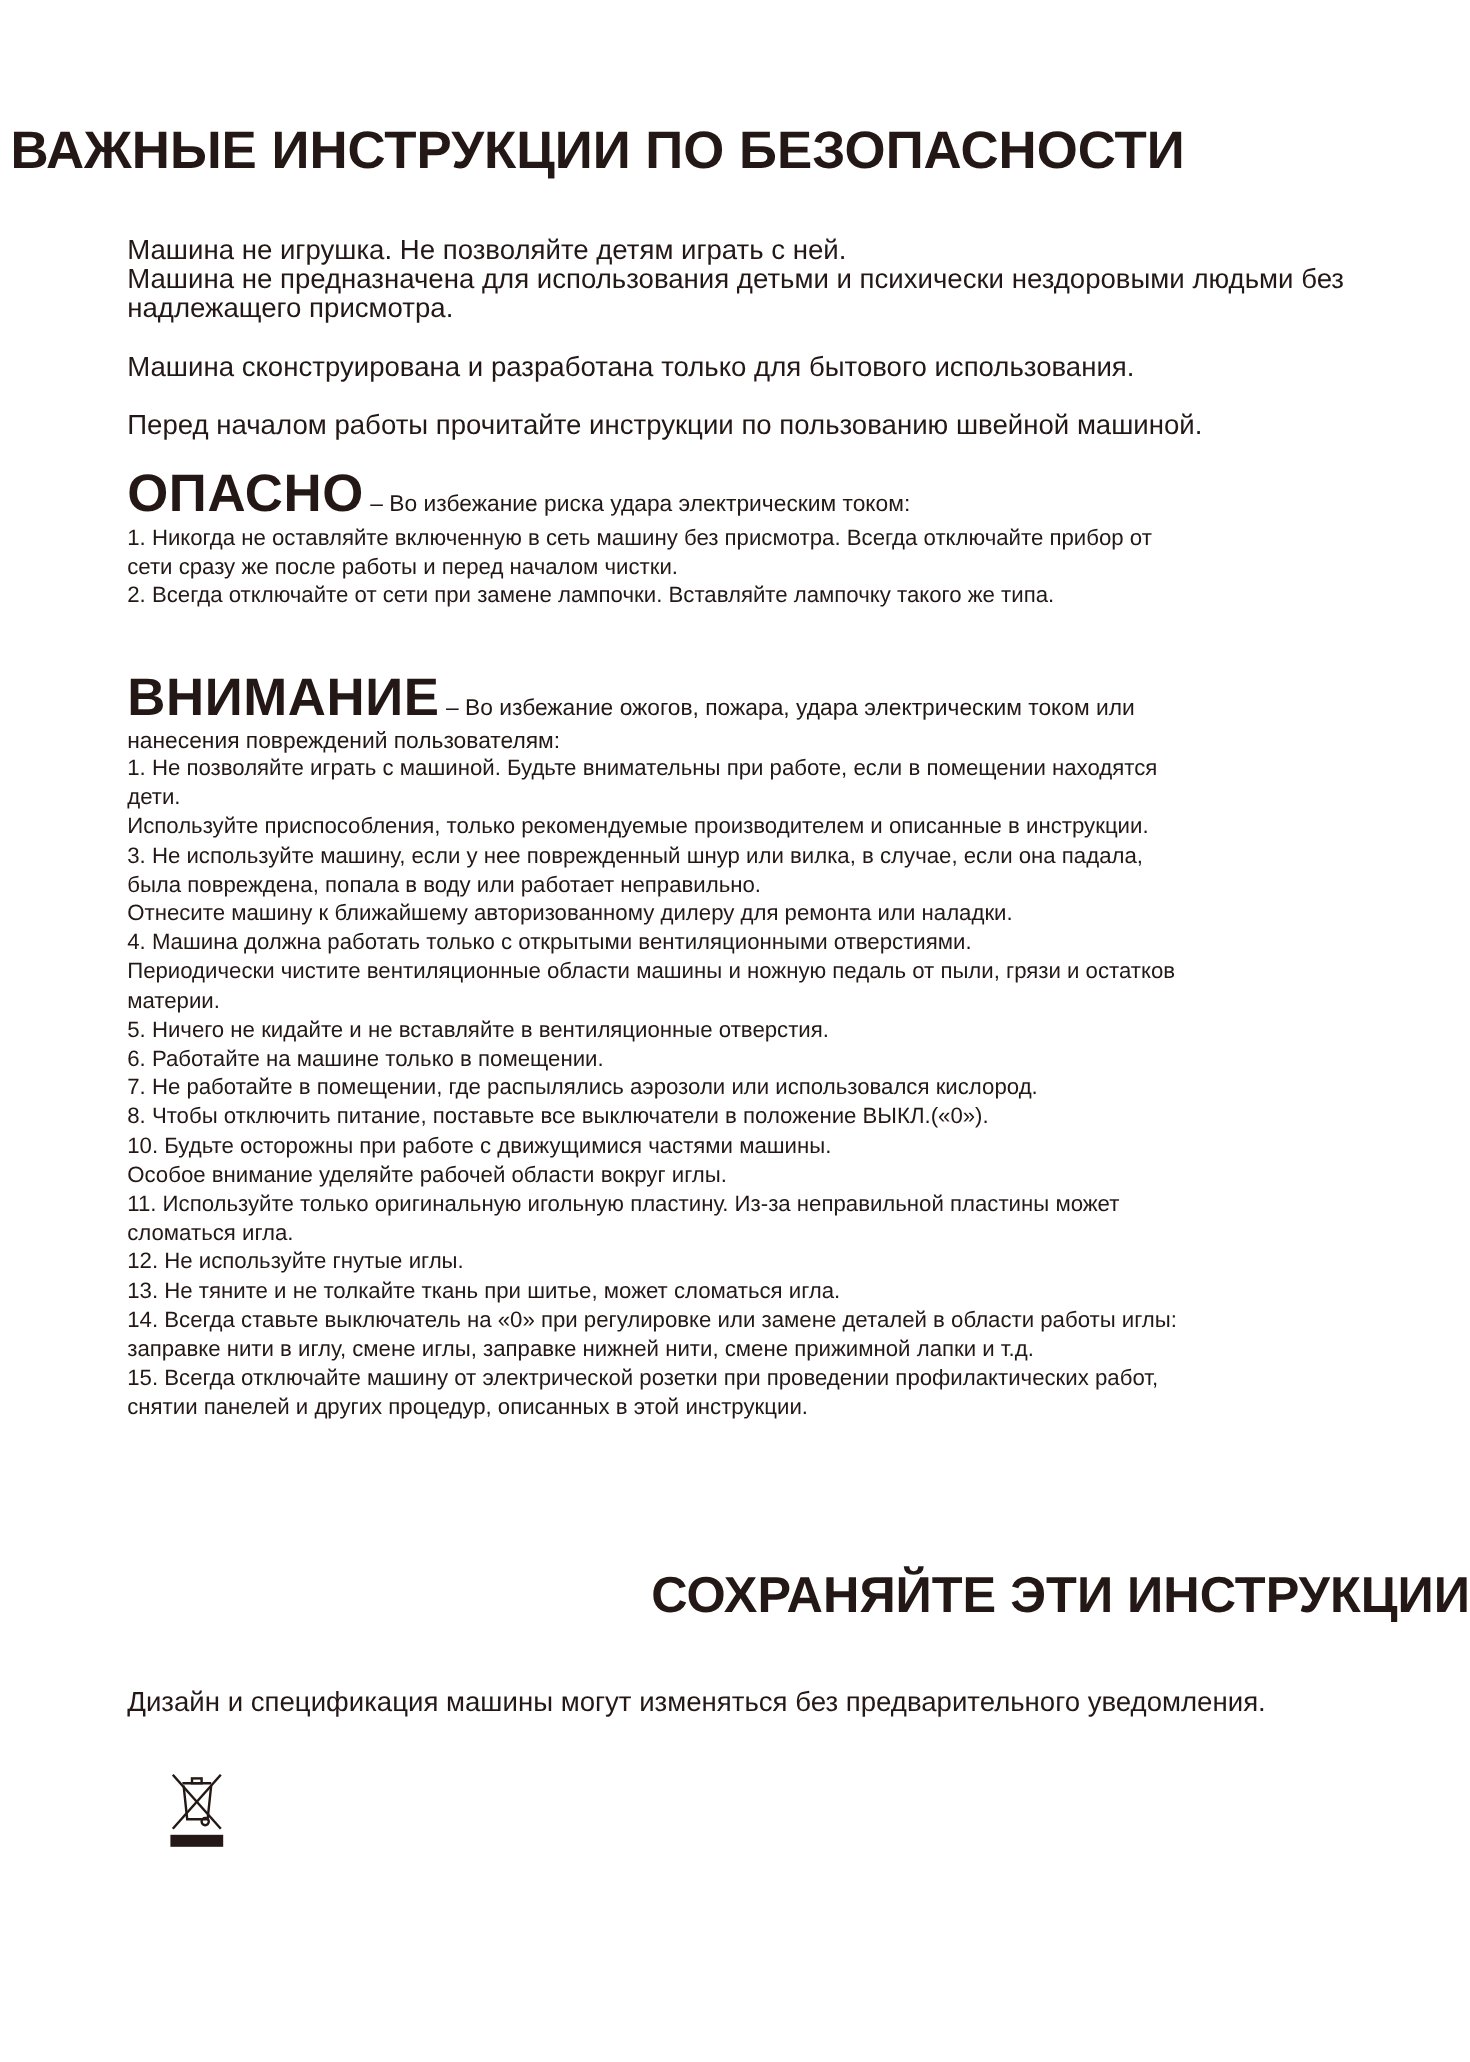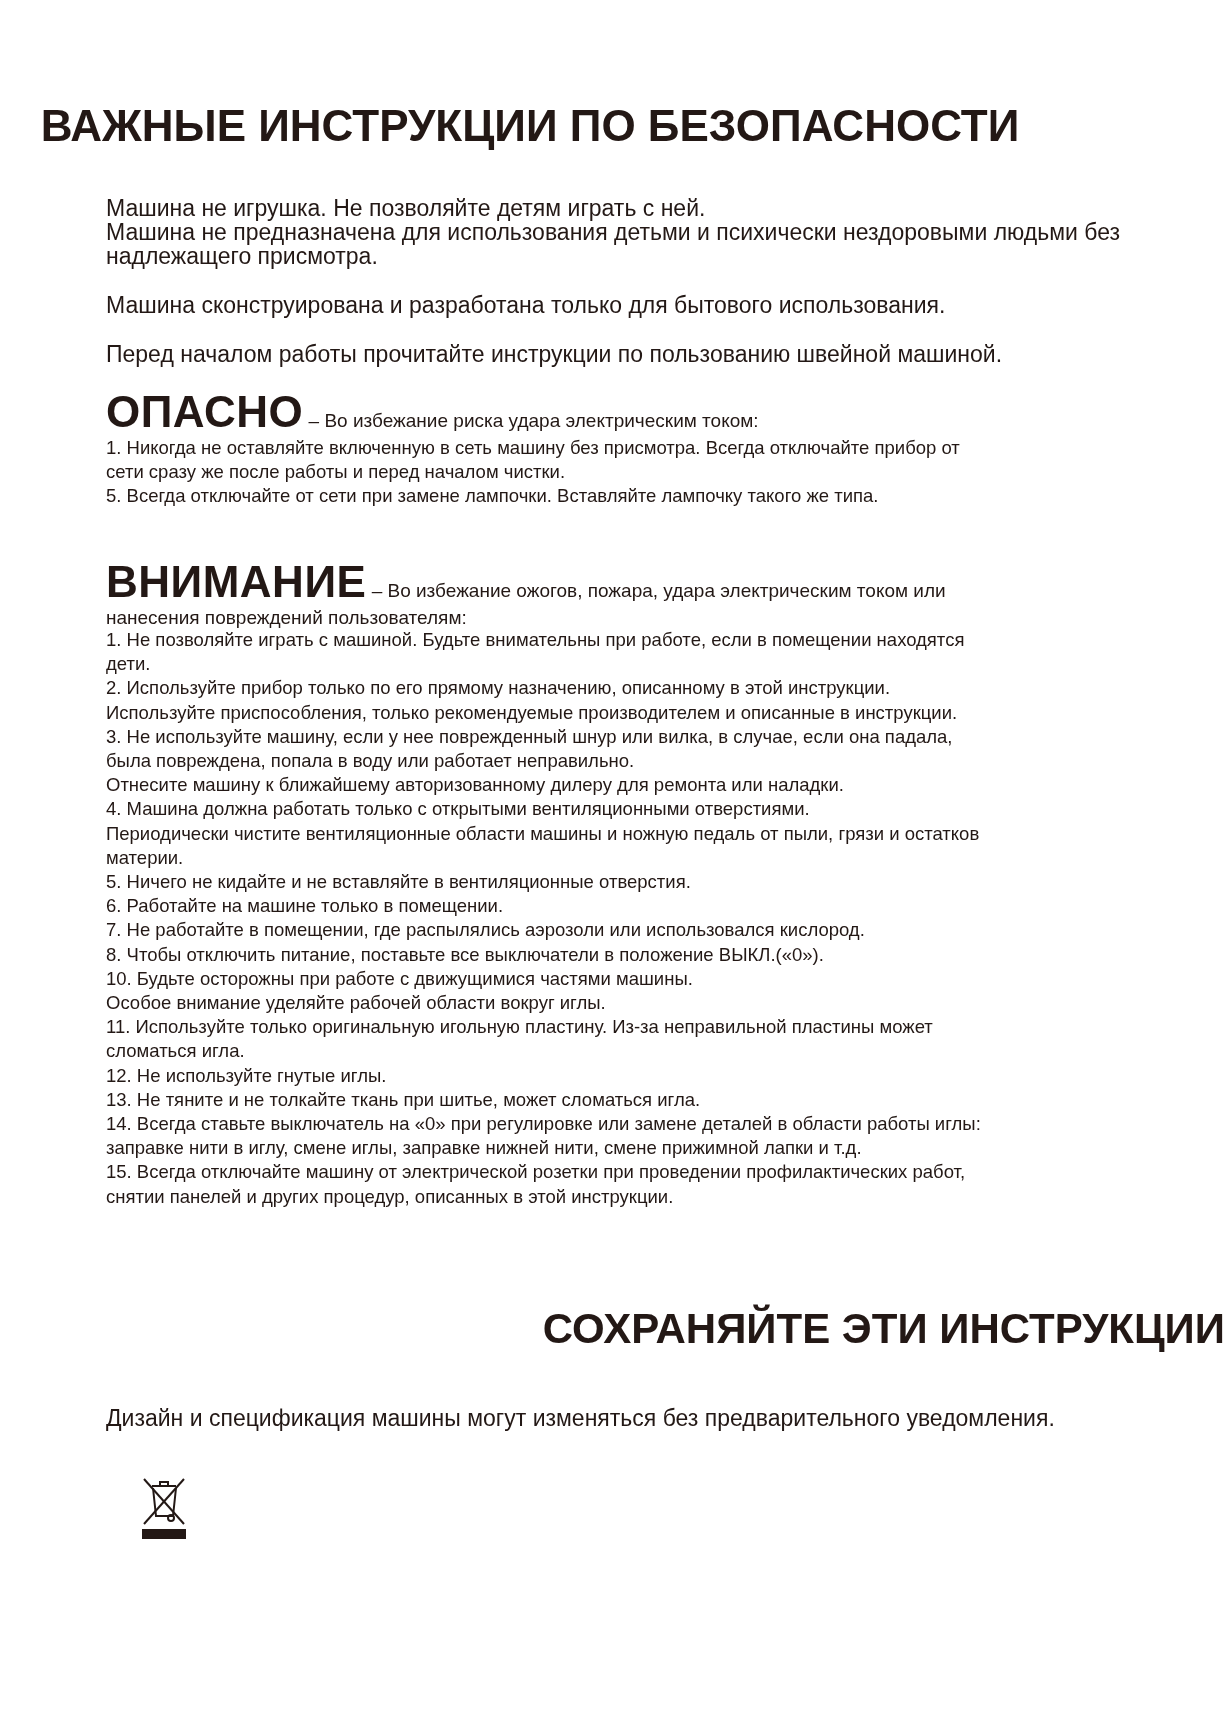--- a/index.html
+++ b/index.html
@@ -15,29 +15,28 @@
       color: #231815;
       font-family: "Liberation Sans", sans-serif;
     }
     .page {
       position: absolute;
       left: 0; top: 0;
       width: 1225px; height: 1718px;
     }
     .main-title {
       position: absolute;
-      left: 16px; width: 996px;
+      left: 0; width: 996px;
       top: 98px;
       text-align: center;
       font-weight: bold;
       font-size: 44px;
       line-height: 56px;
       letter-spacing: 0px;
       margin: 0;
-      padding-left: 16px;
     }
     .para {
       position: absolute;
       left: 106px;
       width: 1020px;
       font-size: 23px;
       line-height: 24px;
       margin: 0;
     }
     .section-head {
@@ -103,33 +102,32 @@
   <div class="para" style="top:293px;">Машина сконструирована и разработана только для бытового использования.</div>
 
   <div class="para" style="top:342px;">Перед началом работы прочитайте инструкции по пользованию швейной машиной.</div>
 
   <div class="section-head" style="top:388px;">
     <span class="big">ОПАСНО</span><span class="sub"> – Во избежание риска удара электрическим током:</span>
   </div>
   <ul class="list" style="top:436px;">
     <li>1.  Никогда не оставляйте включенную в сеть машину без присмотра. Всегда отключайте прибор от</li>
     <li>сети сразу же после работы и перед началом чистки.</li>
-    <li>5.  Всегда отключайте от сети при замене лампочки. Вставляйте лампочку такого же типа.</li>
+    <li>2.  Всегда отключайте от сети при замене лампочки. Вставляйте лампочку такого же типа.</li>
   </ul>
 
   <div class="section-head" style="top:558px;">
     <div>
       <span class="big">ВНИМАНИЕ</span><span class="sub"> – Во избежание ожогов, пожара, удара электрическим током или</span>
     </div>
     <div class="sub">нанесения повреждений пользователям:</div>
   </div>
   <ul class="list" style="top:628px;">
     <li>1.  Не позволяйте играть с машиной. Будьте внимательны при работе, если в помещении находятся</li>
     <li>дети.</li>
-    <li>2.  Используйте прибор только по его прямому назначению, описанному в этой инструкции.</li>
     <li>Используйте приспособления, только рекомендуемые производителем и описанные в инструкции.</li>
     <li>3.  Не используйте машину, если у нее поврежденный шнур или вилка, в случае, если она падала,</li>
     <li>была повреждена, попала в воду или работает неправильно.</li>
     <li>Отнесите машину к ближайшему авторизованному дилеру для ремонта или наладки.</li>
     <li>4.  Машина должна работать только с открытыми вентиляционными отверстиями.</li>
     <li>Периодически чистите вентиляционные области машины и ножную педаль от пыли, грязи и остатков</li>
     <li>материи.</li>
     <li>5.  Ничего не кидайте и не вставляйте в вентиляционные отверстия.</li>
     <li>6.  Работайте на машине только в помещении.</li>
     <li>7.  Не работайте в помещении, где распылялись аэрозоли или использовался кислород.</li>

